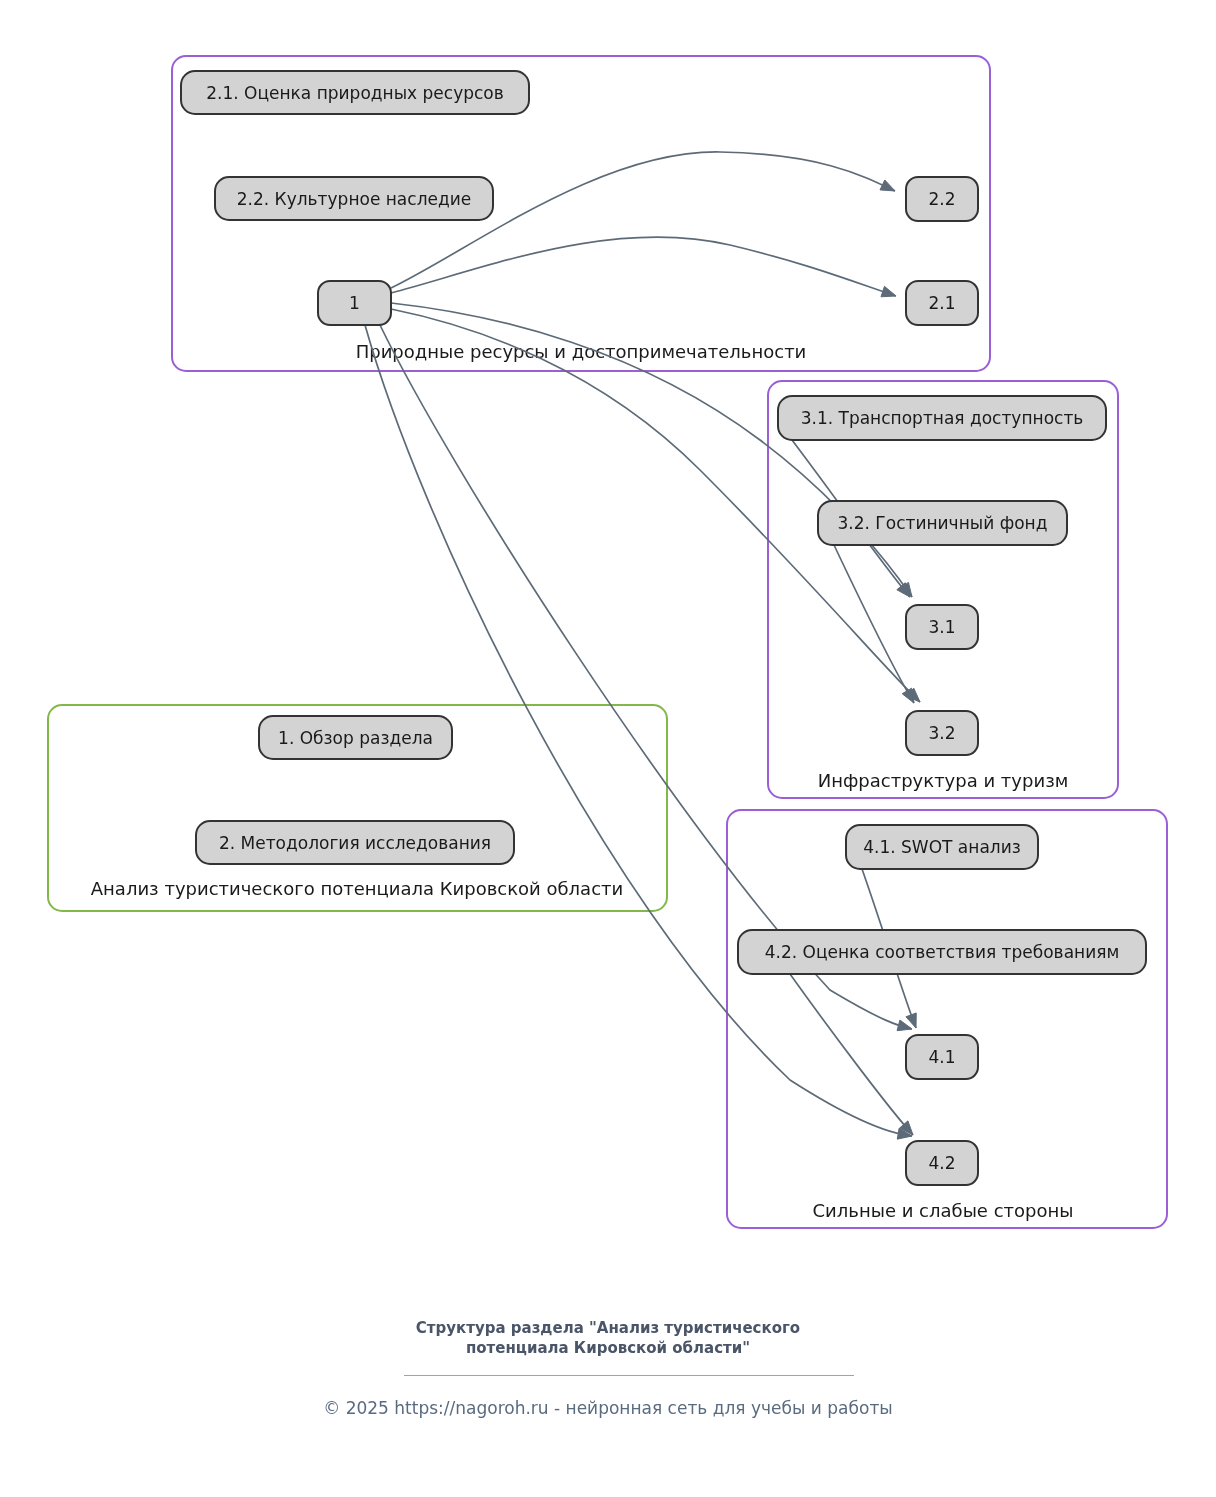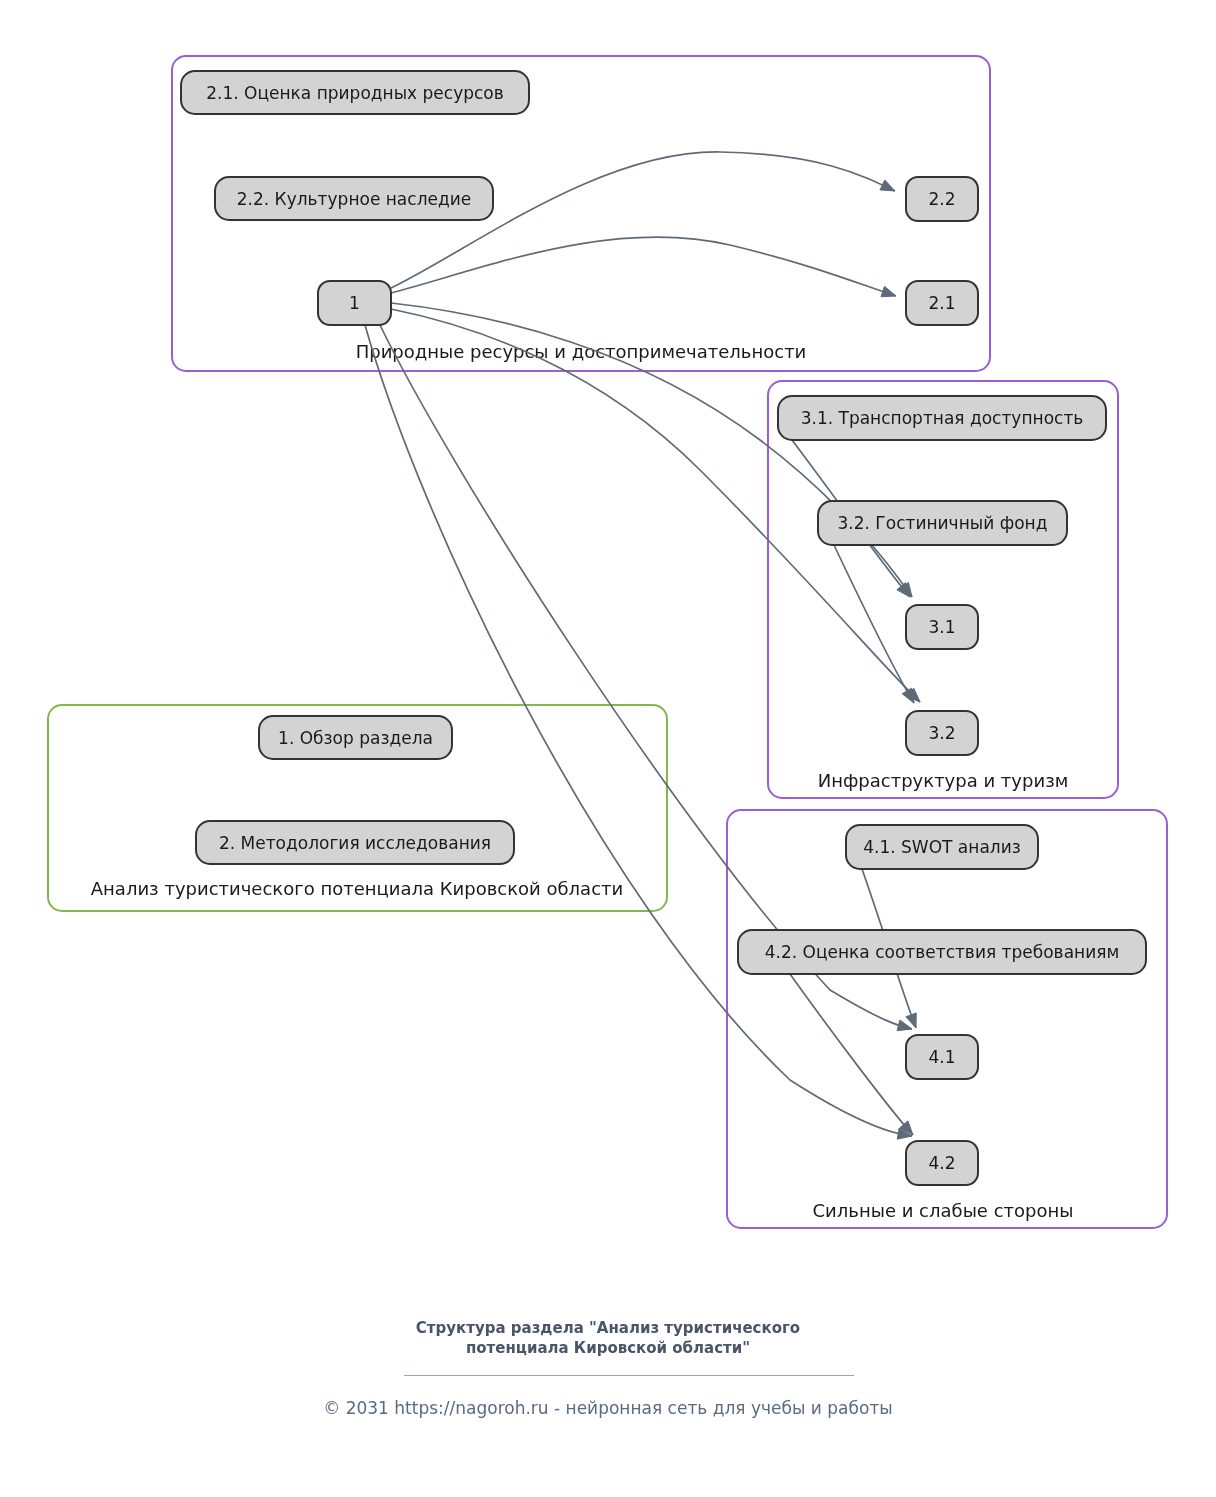--- a/index.html
+++ b/index.html
@@ -215,13 +215,13 @@
         <text x="355" y="843.5" class="node-label">2. Методология исследования</text>
       </g>
     </g>
 </svg>
 
 <div class="footer" id="footer-title">
   <div>Структура раздела "Анализ туристического</div>
   <div>потенциала Кировской области"</div>
 </div>
 <div id="footer-rule"></div>
-<div class="footer" id="footer-credit">© 2031 https://nagoroh.ru - нейронная сеть для учебы и работы</div>
+<div class="footer" id="footer-credit">© 2025 https://nagoroh.ru - нейронная сеть для учебы и работы</div>
 
 </body></html>

